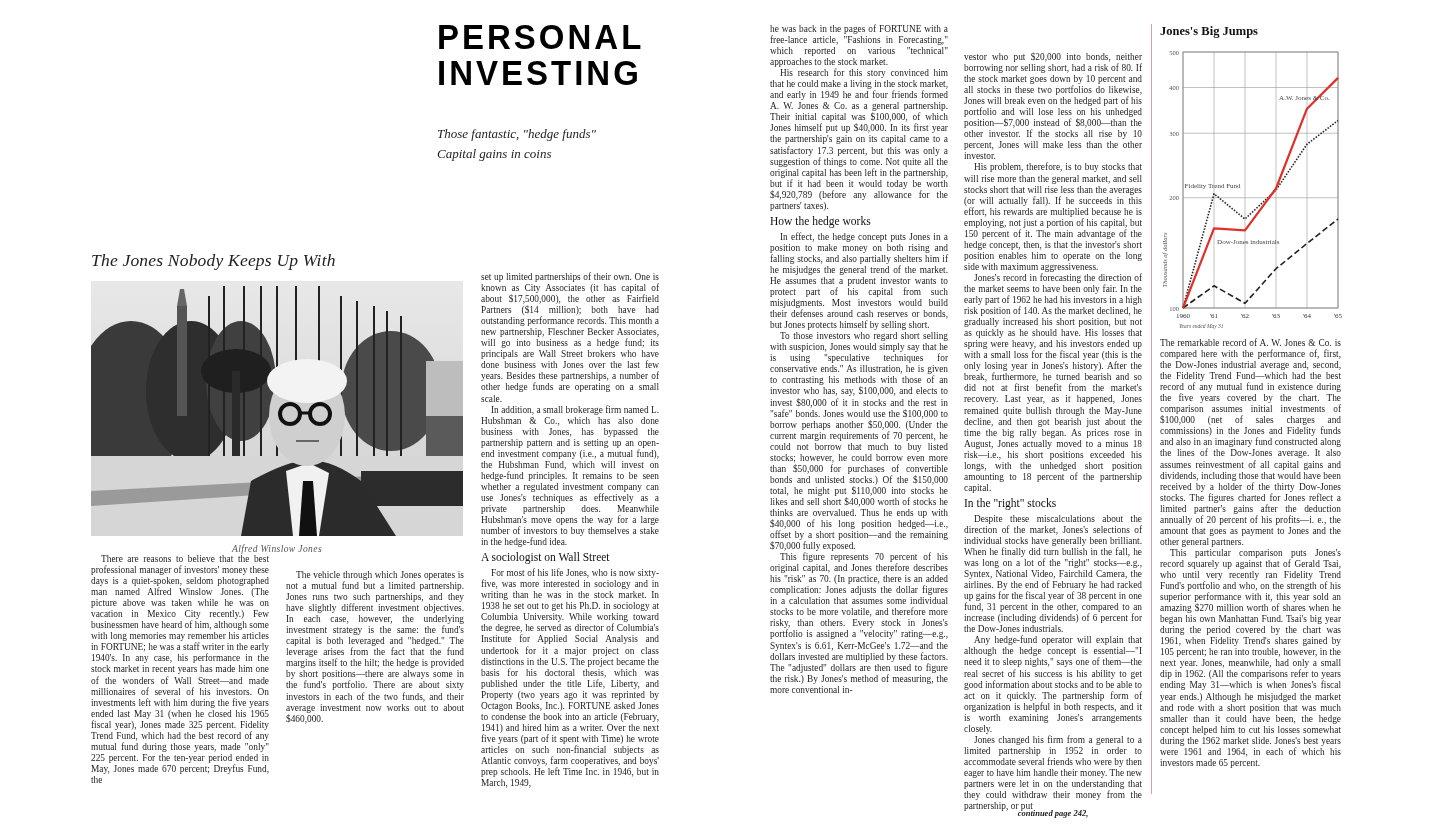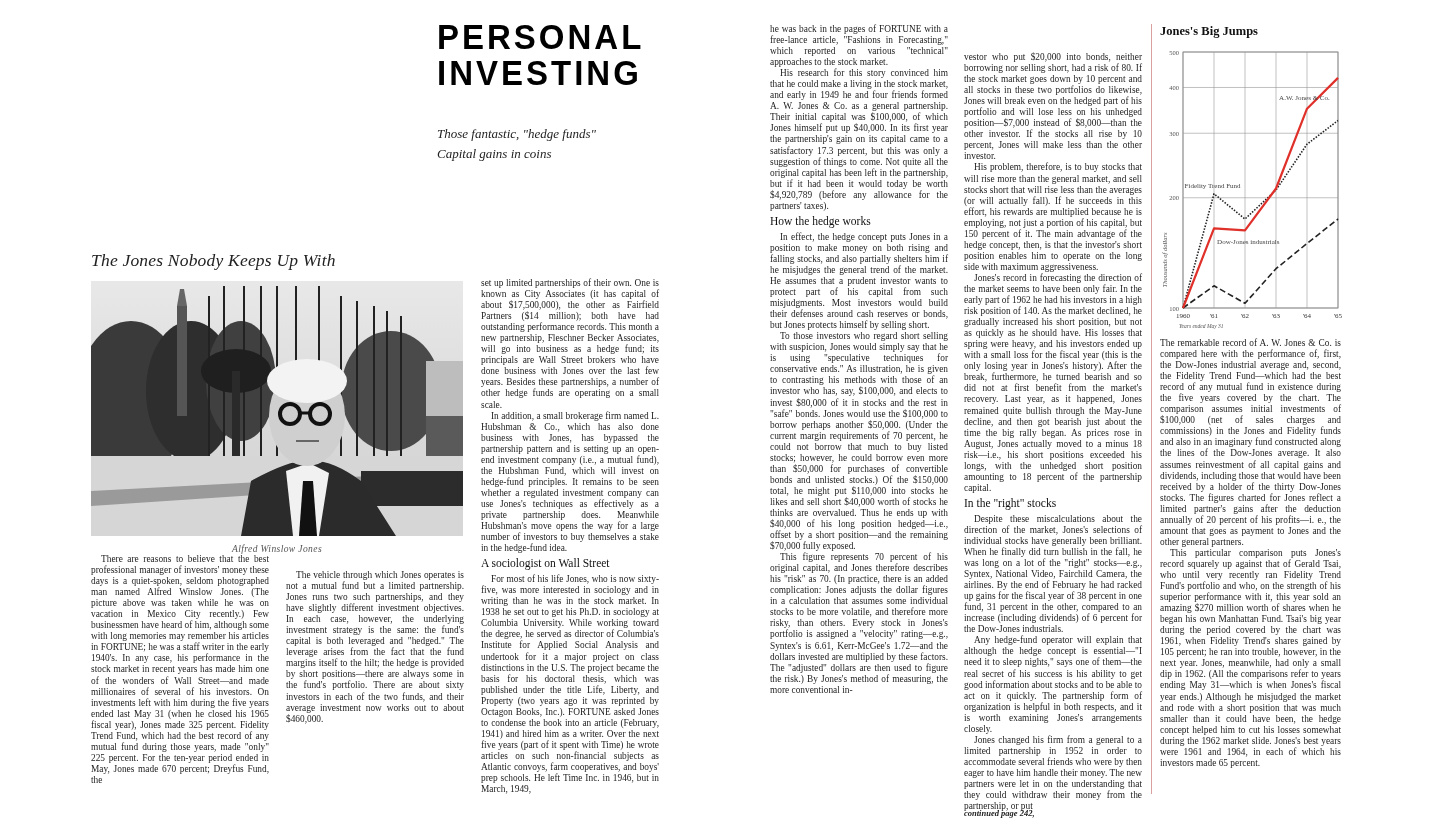--- a/index.html
+++ b/index.html
@@ -16,21 +16,21 @@
   .deck { font-style: italic; font-size: 13px; line-height: 20px; color: #222; }
   .headline { font-style: italic; font-size: 17.5px; color: #222; letter-spacing: 0.2px; }
   .photo { background: #888; overflow: hidden; }
   .caption { font-style: italic; font-size: 9.5px; color: #555; text-align: center; letter-spacing: 0.4px; }
   .col {
     font-size: 9.35px; line-height: 11.05px; text-align: justify; hyphens: manual; color: #1c1c1c;
   }
   .col p { margin: 0; text-indent: 10px; }
   .col p.noind { text-indent: 0; }
   .col h3 { margin: 3px 0 4px 0; font-weight: normal; font-size: 11.5px; line-height: 13px; text-indent: 0; color: #111; }
-  .continued { font-style: italic; font-size: 8.5px; font-weight: bold; text-align: left; color: #222; }
+  .continued { font-style: italic; font-size: 8.5px; font-weight: bold; text-align: center; color: #222; }
   .vrule { background: #d9a0a0; width: 1px; }
   .chart-title { font-weight: bold; font-size: 12.5px; text-align: left; color: #111; }
   .chart-svg text { font-family: "Liberation Serif", "DejaVu Serif", serif; }
 </style>
 </head>
 <body>
 
 <div class="abs kicker" style="left:437px; top:20px;">
   <div>PERSONAL</div>
   <div>INVESTING</div>
@@ -99,21 +99,21 @@
 <div class="abs caption" style="left:91px; top:544px; width:372px;">Alfred Winslow Jones</div>
 
 <div class="abs col" style="left:91px; top:554px; width:178px;">
   <p>There are reasons to believe that the best professional manager of investors' money these days is a quiet-spoken, seldom photographed man named Alfred Winslow Jones. (The picture above was taken while he was on vacation in Mexico City recently.) Few businessmen have heard of him, although some with long memories may remember his articles in FORTUNE; he was a staff writer in the early 1940's. In any case, his performance in the stock market in recent years has made him one of the wonders of Wall Street—and made millionaires of several of his investors. On investments left with him during the five years ended last May 31 (when he closed his 1965 fiscal year), Jones made 325 percent. Fidelity Trend Fund, which had the best record of any mutual fund during those years, made "only" 225 percent. For the ten-year period ended in May, Jones made 670 percent; Dreyfus Fund, the</p>
 </div>
 
 <div class="abs col" style="left:286px; top:570px; width:178px;">
   <p>The vehicle through which Jones operates is not a mutual fund but a limited partnership. Jones runs two such partnerships, and they have slightly different investment objectives. In each case, however, the underlying investment strategy is the same: the fund's capital is both leveraged and "hedged." The leverage arises from the fact that the fund margins itself to the hilt; the hedge is provided by short positions—there are always some in the fund's portfolio. There are about sixty investors in each of the two funds, and their average investment now works out to about $460,000.</p>
 </div>
 
-<div class="abs col" style="left:481px; top:278px; width:178px;">
+<div class="abs col" style="left:481px; top:272px; width:178px;">
   <p class="noind">set up limited partnerships of their own. One is known as City Associates (it has capital of about $17,500,000), the other as Fairfield Partners ($14 million); both have had outstanding performance records. This month a new partnership, Fleschner Becker Associates, will go into business as a hedge fund; its principals are Wall Street brokers who have done business with Jones over the last few years. Besides these partnerships, a number of other hedge funds are operating on a small scale.</p>
   <p>In addition, a small brokerage firm named L. Hubshman &amp; Co., which has also done business with Jones, has bypassed the partnership pattern and is setting up an open-end investment company (i.e., a mutual fund), the Hubshman Fund, which will invest on hedge-fund principles. It remains to be seen whether a regulated investment company can use Jones's techniques as effectively as a private partnership does. Meanwhile Hubshman's move opens the way for a large number of investors to buy themselves a stake in the hedge-fund idea.</p>
   <h3>A sociologist on Wall Street</h3>
   <p>For most of his life Jones, who is now sixty-five, was more interested in sociology and in writing than he was in the stock market. In 1938 he set out to get his Ph.D. in sociology at Columbia University. While working toward the degree, he served as director of Columbia's Institute for Applied Social Analysis and undertook for it a major project on class distinctions in the U.S. The project became the basis for his doctoral thesis, which was published under the title Life, Liberty, and Property (two years ago it was reprinted by Octagon Books, Inc.). FORTUNE asked Jones to condense the book into an article (February, 1941) and hired him as a writer. Over the next five years (part of it spent with Time) he wrote articles on such non-financial subjects as Atlantic convoys, farm cooperatives, and boys' prep schools. He left Time Inc. in 1946, but in March, 1949,</p>
 </div>
 
 <div class="abs col" style="left:770px; top:24px; width:178px;">
   <p class="noind">he was back in the pages of FORTUNE with a free-lance article, "Fashions in Forecasting," which reported on various "technical" approaches to the stock market.</p>
   <p>His research for this story convinced him that he could make a living in the stock market, and early in 1949 he and four friends formed A. W. Jones &amp; Co. as a general partnership. Their initial capital was $100,000, of which Jones himself put up $40,000. In its first year the partnership's gain on its capital came to a satisfactory 17.3 percent, but this was only a suggestion of things to come. Not quite all the original capital has been left in the partnership, but if it had been it would today be worth $4,920,789 (before any allowance for the partners' taxes).</p>
   <h3>How the hedge works</h3>

